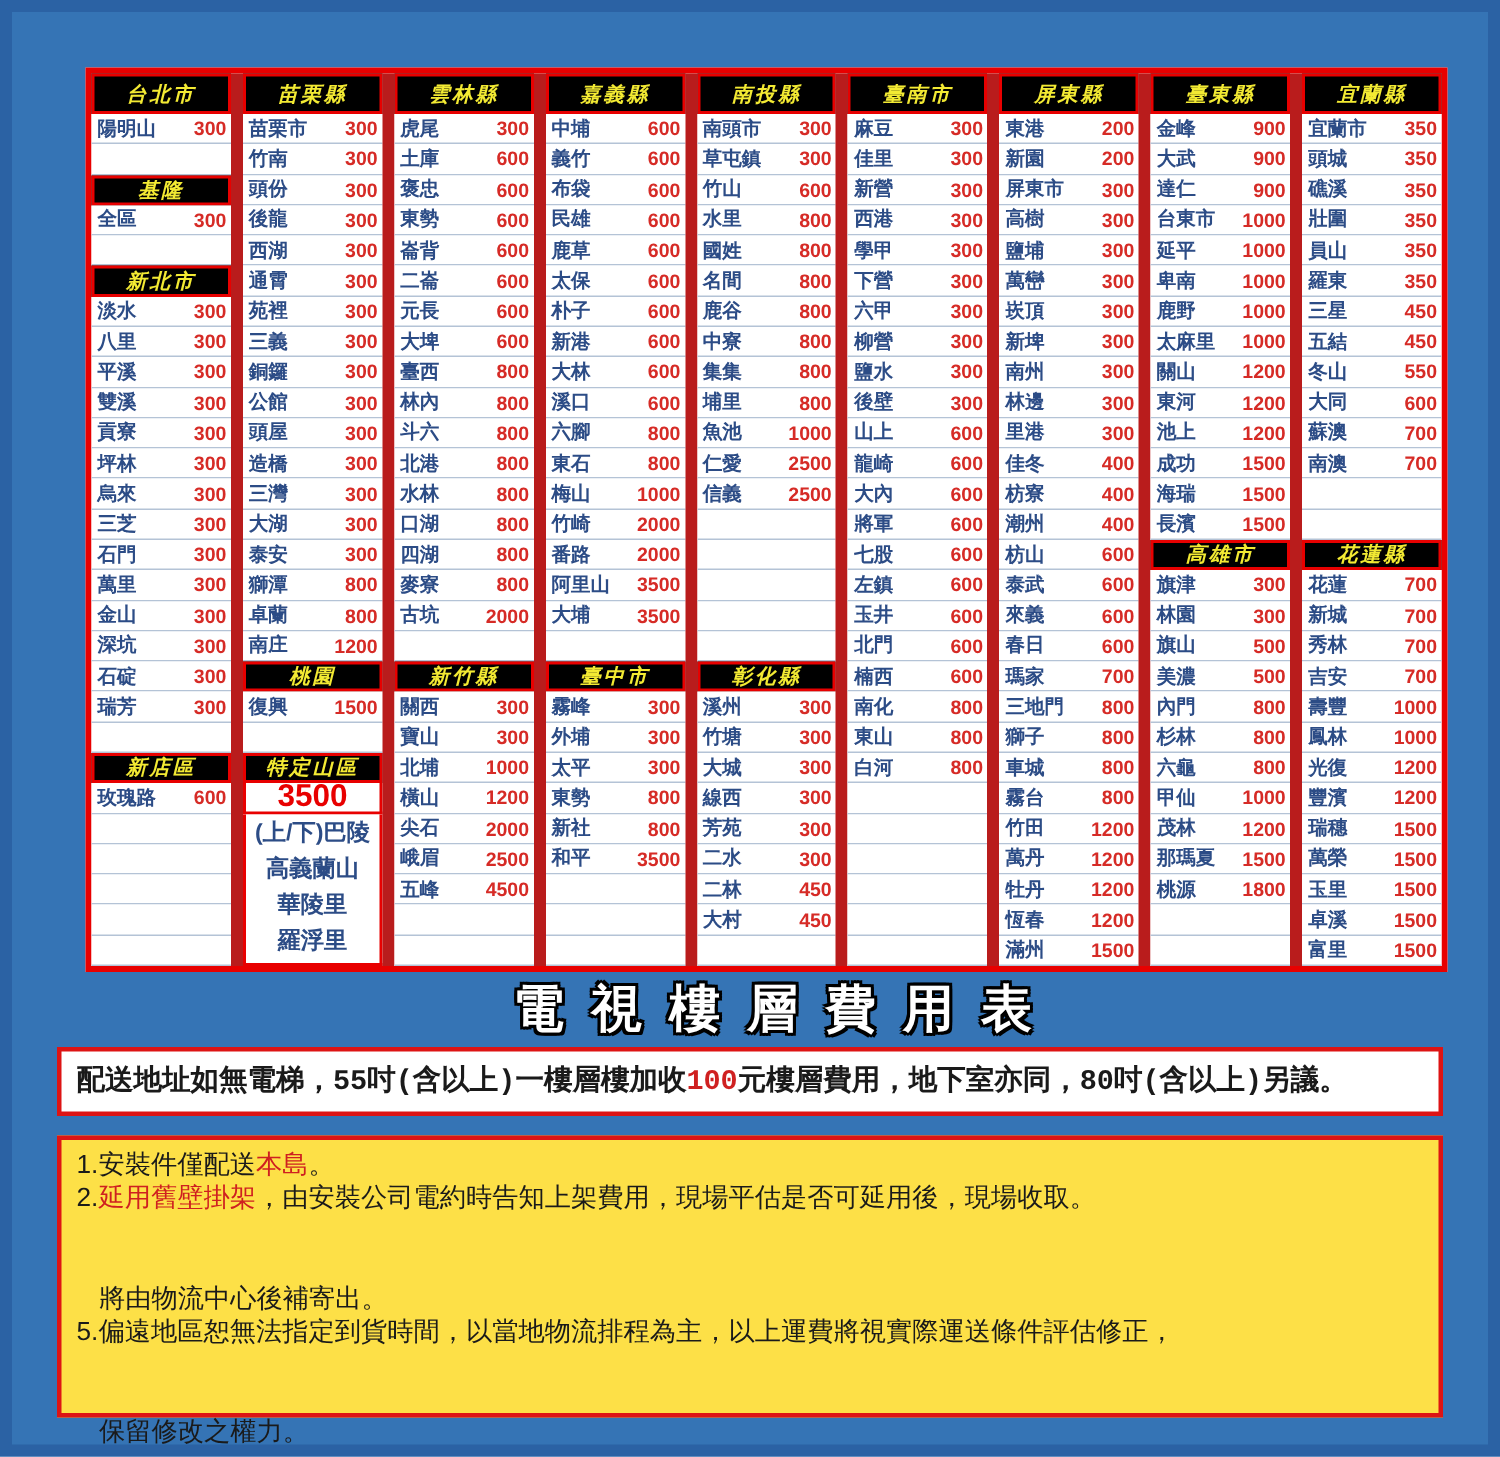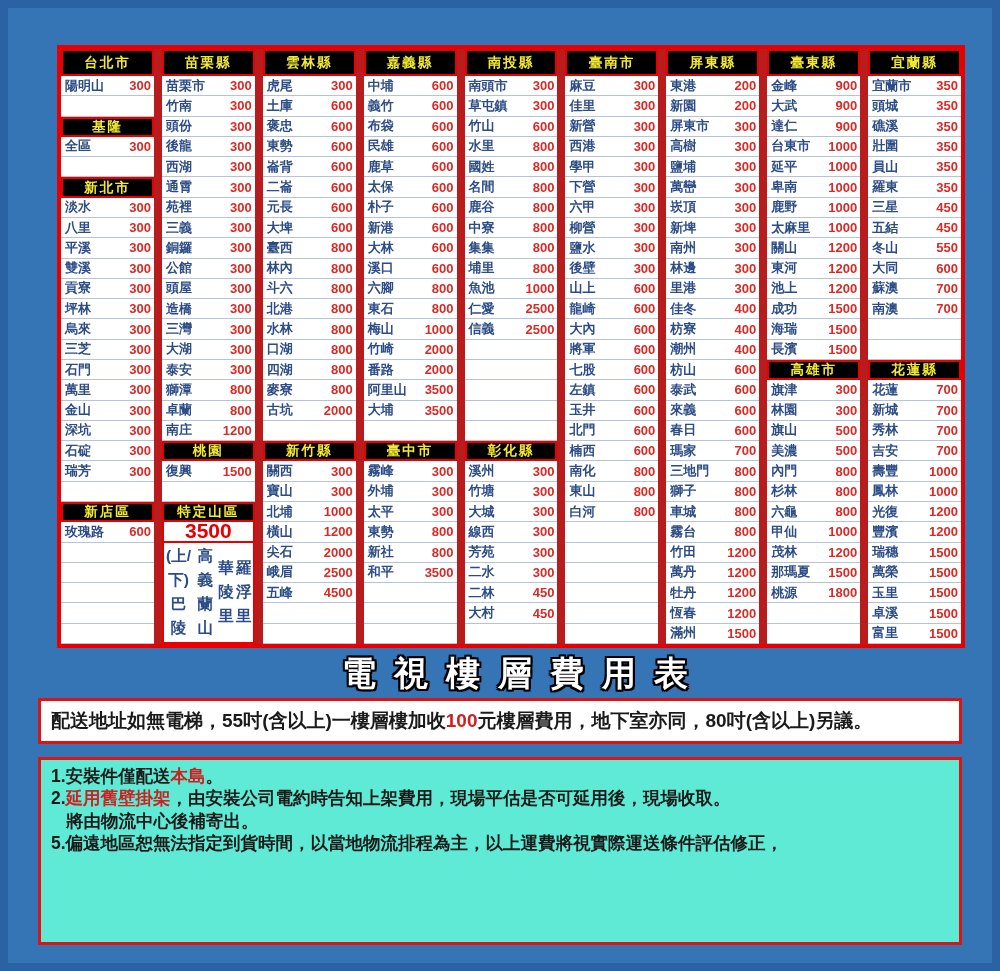--- a/index.html
+++ b/index.html
@@ -36,54 +36,54 @@
   .col{
     flex:1 1 0;min-width:0;display:grid;
     grid-template-rows:27px repeat(28,1fr);
     border-left:8px solid #b91c1c;
   }
   .col:first-child{border-left:none;}
   .cell{box-sizing:border-box;min-width:0;overflow:hidden;}
   .hd{
     background:#000;color:#f3ea33;font-weight:bold;font-size:13.5px;
     display:flex;align-items:center;justify-content:center;
-    border:2px solid #e80000;letter-spacing:2px;white-space:nowrap;
+    border:2px solid #e80000;letter-spacing:2px;white-space:nowrap;font-style:italic;
   }
   .dd{
     display:flex;align-items:center;justify-content:space-between;
     padding:0 3px 0 4px;border-bottom:1px solid #b4c3d6;background:#fff;
   }
   .nm{color:#2c4c86;font-weight:bold;font-size:13px;white-space:nowrap;}
   .pr{color:#d62b26;font-weight:bold;font-size:13px;white-space:nowrap;}
   .ee{border-bottom:1px solid #b4c3d6;background:#fff;}
   .pp{
     color:#e80000;font-weight:bold;font-size:21px;
     display:flex;align-items:center;justify-content:center;
     border:2px solid #e80000;border-top:none;background:#fff;
   }
   .mm{
-    display:flex;flex-direction:row;align-items:center;justify-content:center;
+    display:flex;flex-direction:column;align-items:center;justify-content:center;
     color:#2c4c86;font-weight:bold;font-size:15.5px;line-height:1.55;
     border:2px solid #e80000;border-top:none;background:#fff;text-align:center;
   }
   
   .floor-box{
     position:absolute;left:38px;top:698px;width:924px;height:46px;
     box-sizing:border-box;background:#fff;border:3px solid #dd1414;
     font-size:19px;font-weight:bold;color:#1a1a1a;
-    line-height:40px;padding-left:10px;white-space:nowrap;overflow:hidden;
+    line-height:40px;padding-left:10px;white-space:nowrap;overflow:hidden;font-family:Liberation Mono, monospace;
   }
   .notes-box{
     position:absolute;left:38px;top:757px;width:924px;height:188px;
-    box-sizing:border-box;background:#5eead4;border:3px solid #dd1414;
+    box-sizing:border-box;background:#fde047;border:3px solid #dd1414;
     padding:5px 8px 0 10px;
-    font-size:17.5px;font-weight:bold;color:#1a1a1a;
+    font-size:17.5px;font-weight:normal;color:#1a1a1a;
   }
   .note-line{line-height:22.4px;white-space:nowrap;overflow:hidden;}
-  .note-line.ind{padding-left:15px;}
+  .note-line.ind{padding-left:15px;margin-top:44px;}
   .rseg{color:#cf2020;}
 </style>
 </head>
 <body>
 
 <div class="big-title">偏遠地區安裝與運費加收價格表</div>
 
 <div class="tbl">
     <div class="col">
       <div class="cell hd">台北市</div>
@@ -981,13 +981,14 @@
 
 <div class="tv-title">電視樓層費用表</div>
 
 <div class="floor-box"><span>配送地址如無電梯，55吋(含以上)一樓層樓加收</span><span class="rseg">100</span><span>元樓層費用，地下室亦同，80吋(含以上)另議。</span></div>
 
 <div class="notes-box">
     <div class="note-line"><span>1.安裝件僅配送</span><span class="rseg">本島</span><span>。</span></div>
     <div class="note-line"><span>2.</span><span class="rseg">延用舊壁掛架</span><span>，由安裝公司電約時告知上架費用，現場平估是否可延用後，現場收取。</span></div>
     <div class="note-line ind"><span>將由物流中心後補寄出。</span></div>
     <div class="note-line"><span>5.偏遠地區恕無法指定到貨時間，以當地物流排程為主，以上運費將視實際運送條件評估修正，</span></div>
+    <div class="note-line ind"><span>保留修改之權力。</span></div>
   </div>
 
 </body></html>

